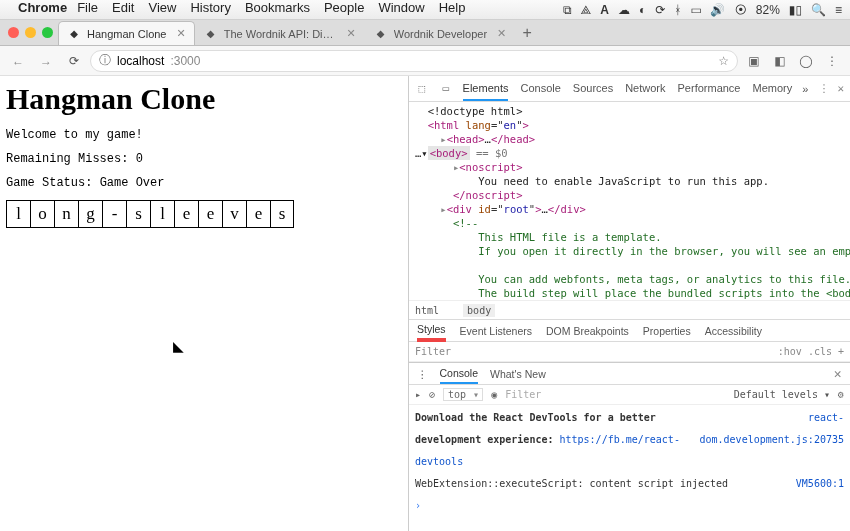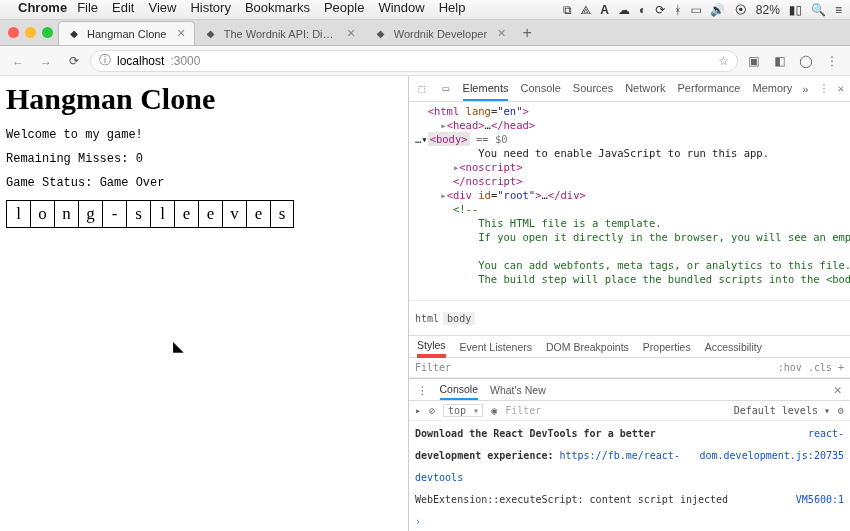--- a/index.html
+++ b/index.html
@@ -59,21 +59,21 @@
 .dom .l{white-space:pre}
 .dom .tag{color:#a71d79}
 .dom .attr{color:#994500}
 .dom .val{color:#1a1aa6}
 .dom .txt{color:#222}
 .dom .cmt{color:#236e25}
 .dom .sel{background:#e5e5e5;display:inline-block;padding:0 2px}
 .dom .dollars{color:#777}
 .dom .tri{color:#888}
 
-.breadcrumb{height:36px;border-top:1px solid #eee;border-bottom:1px solid #dadada;display:flex;align-items:center;padding:0 6px;gap:4px;font-size:10px;color:#555;background:#fff}
+.breadcrumb{height:20px;border-top:1px solid #eee;border-bottom:1px solid #dadada;display:flex;align-items:center;padding:0 6px;gap:24px;font-size:10px;color:#555;background:#fff}
 .breadcrumb .bc{cursor:default}
 .breadcrumb .bc.active{background:#eee;padding:1px 4px}
 
 .styles-tabs{height:22px;border-bottom:1px solid #dadada;display:flex;align-items:center;gap:14px;padding:0 8px;font-family:-apple-system,Arial,sans-serif;font-size:10.5px;color:#555}
 .styles-tabs .t{padding:3px 0}
 .styles-tabs .t.active{color:#333;border-bottom:4px solid #ef4444}
 
 .filterrow{height:20px;border-bottom:1px solid #eee;display:flex;align-items:center;padding:0 6px;font-size:10px;color:#888}
 .filterrow .f{flex:1}
 .filterrow .r{display:flex;gap:6px;align-items:center}
@@ -204,25 +204,26 @@
           <span class="t">Memory</span>
         </div>
       <span class="dt-tabs more">»</span>
       <div class="close">
         <span>⋮</span>
         <span>✕</span>
       </div>
     </div>
 
     <div class="dom" id="dom">
+        <div class="l">  <span class="txt">&lt;!doctype html&gt;</span></div>
         <div class="l">  <span class="tag">&lt;html</span> <span class="attr">lang</span>="<span class="val">en</span>"<span class="tag">&gt;</span></div>
         <div class="l">    <span class="tri">▸</span><span class="tag">&lt;head</span><span class="tag">&gt;</span><span class="txt">…</span><span class="tag">&lt;/head&gt;</span></div>
         <div class="l"><span class="txt">…▾</span><span class="sel"><span class="tag">&lt;body</span><span class="tag">&gt;</span></span><span class="dollars"> == $0</span></div>
+        <div class="l">      <span class="tri">▸</span><span class="tag">&lt;noscript</span><span class="tag">&gt;</span></div>
         <div class="l">          <span class="txt">You need to enable JavaScript to run this app.</span></div>
-        <div class="l">      <span class="tri">▸</span><span class="tag">&lt;noscript</span><span class="tag">&gt;</span></div>
         <div class="l">      <span class="tag">&lt;/noscript&gt;</span></div>
         <div class="l">    <span class="tri">▸</span><span class="tag">&lt;div</span> <span class="attr">id</span>="<span class="val">root</span>"<span class="tag">&gt;</span><span class="txt">…</span><span class="tag">&lt;/div&gt;</span></div>
         <div class="l">      <span class="cmt">&lt;!--</span></div>
         <div class="l">          <span class="cmt">This HTML file is a template.</span></div>
         <div class="l">          <span class="cmt">If you open it directly in the browser, you will see an empty page.</span></div>
         <div class="l">          &nbsp;</div>
         <div class="l">          <span class="cmt">You can add webfonts, meta tags, or analytics to this file.</span></div>
         <div class="l">          <span class="cmt">The build step will place the bundled scripts into the &lt;body&gt; tag.</span></div>
       </div>
 

